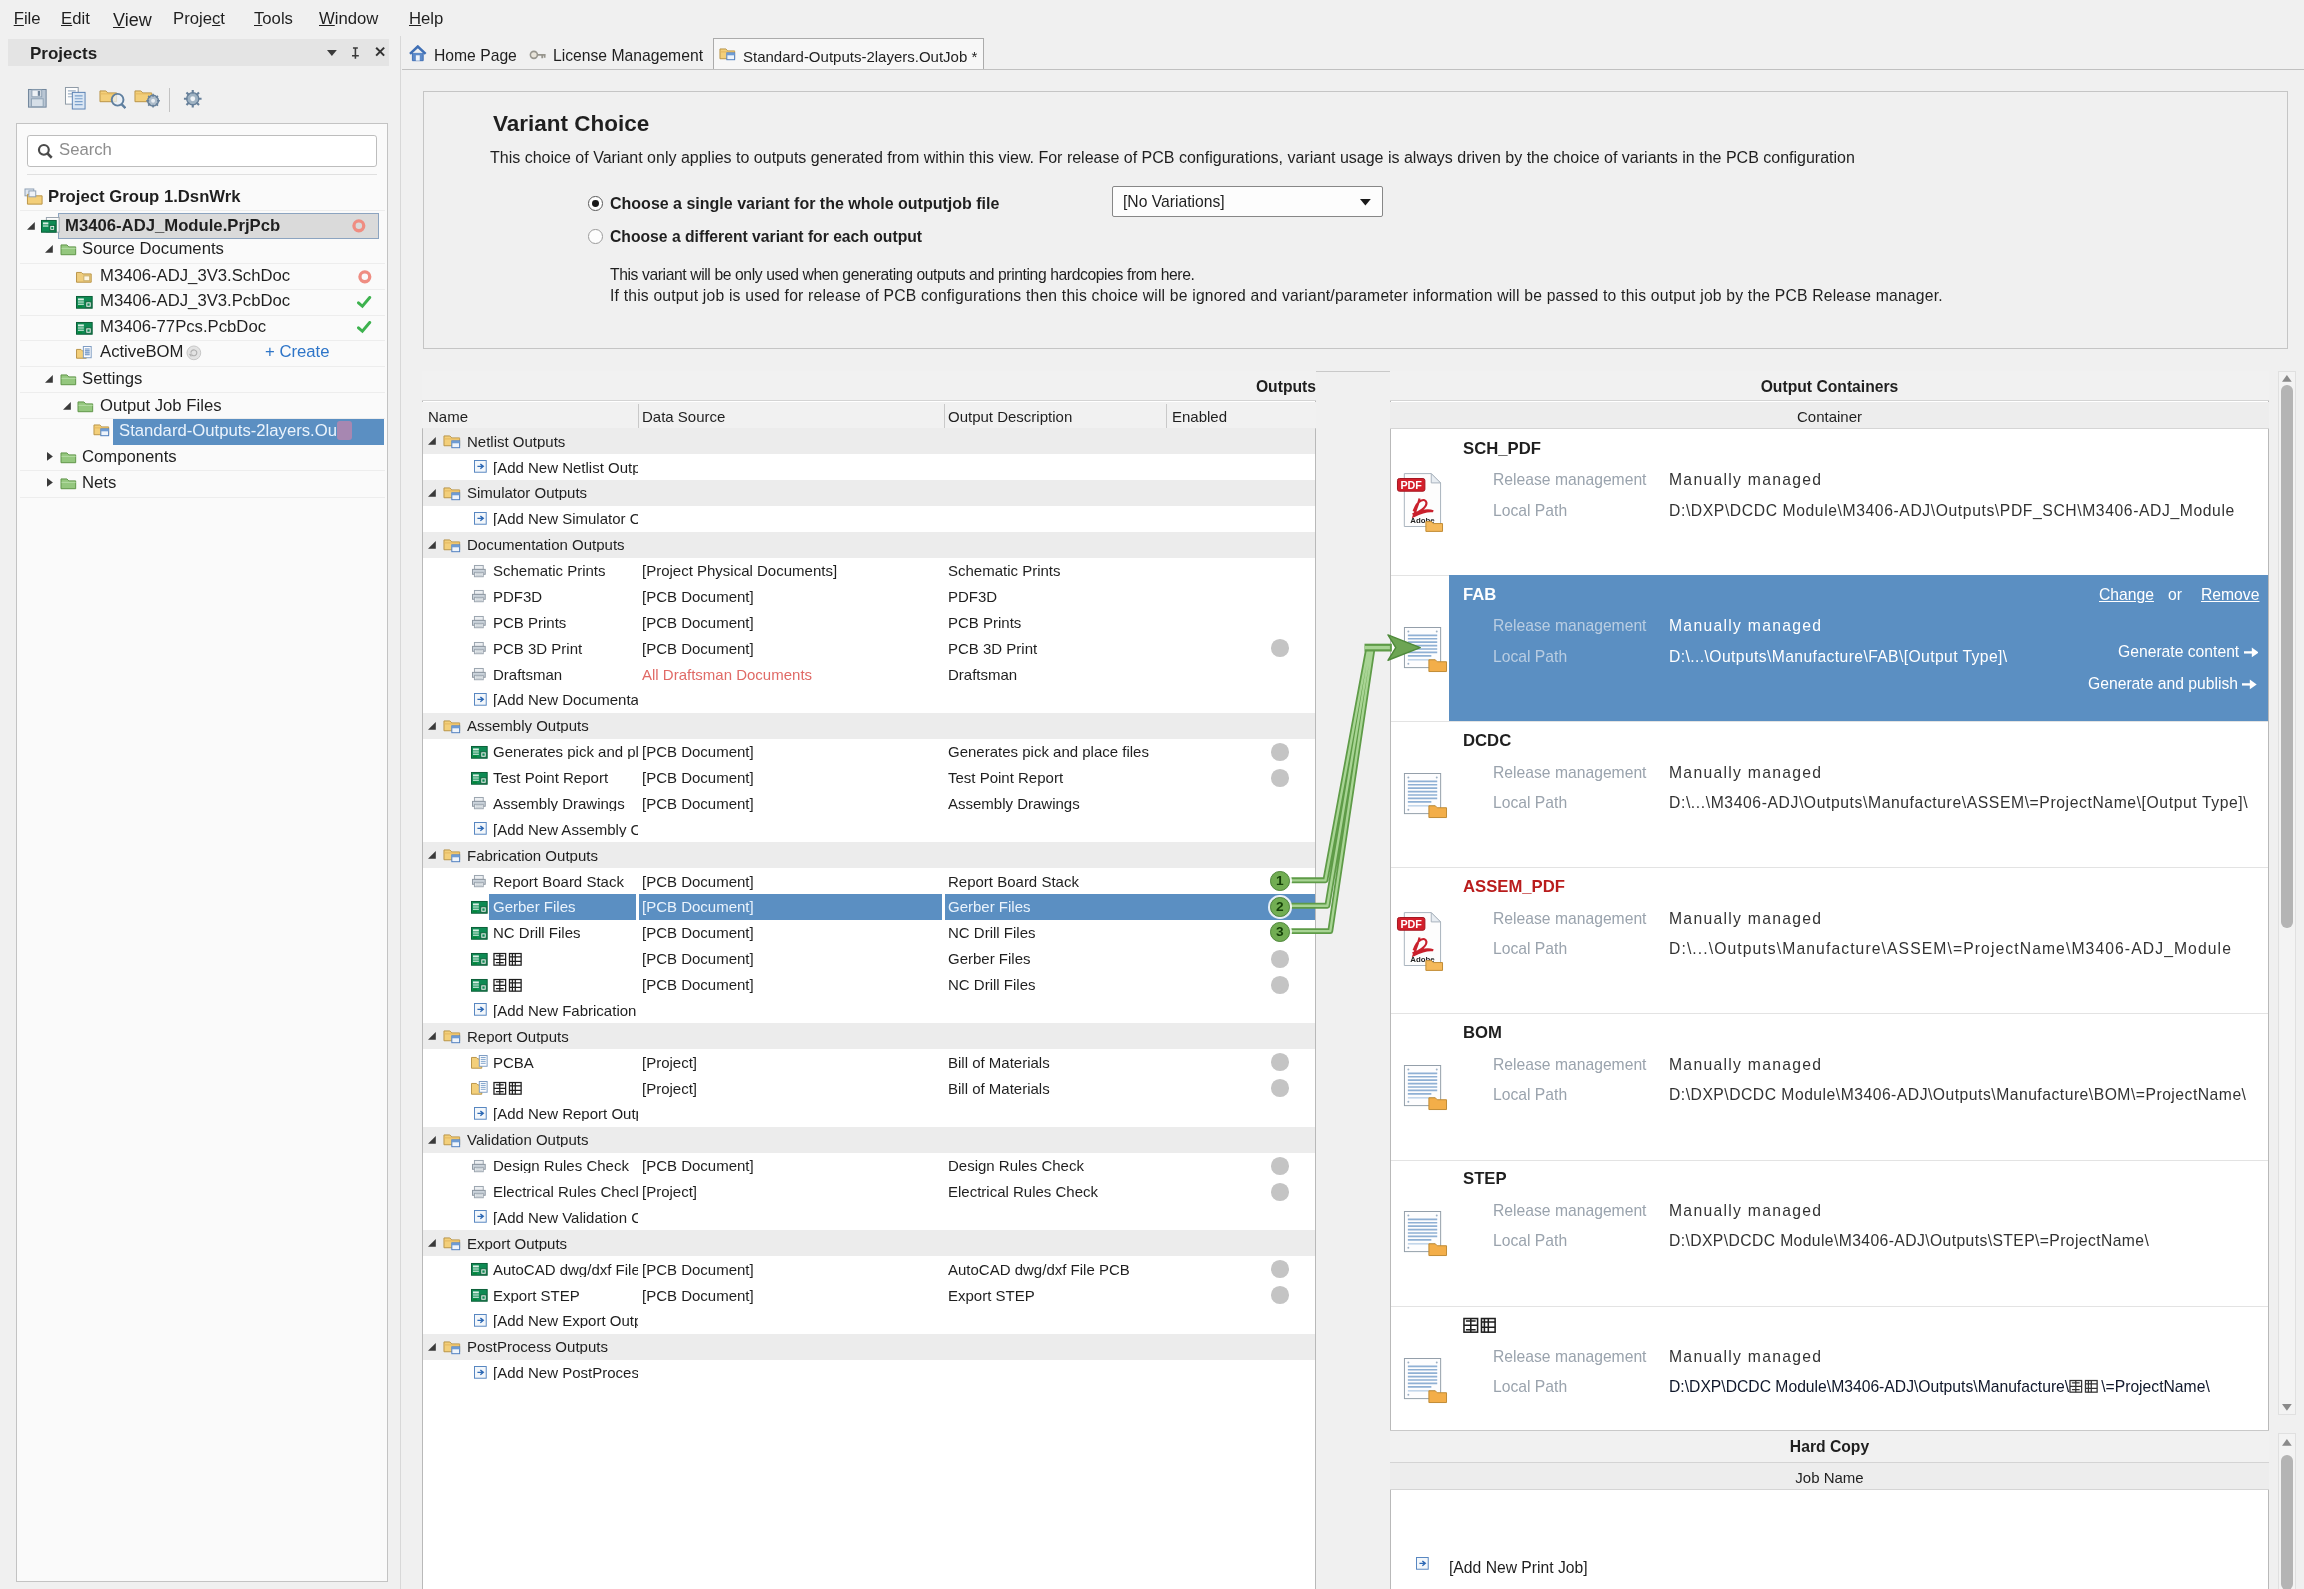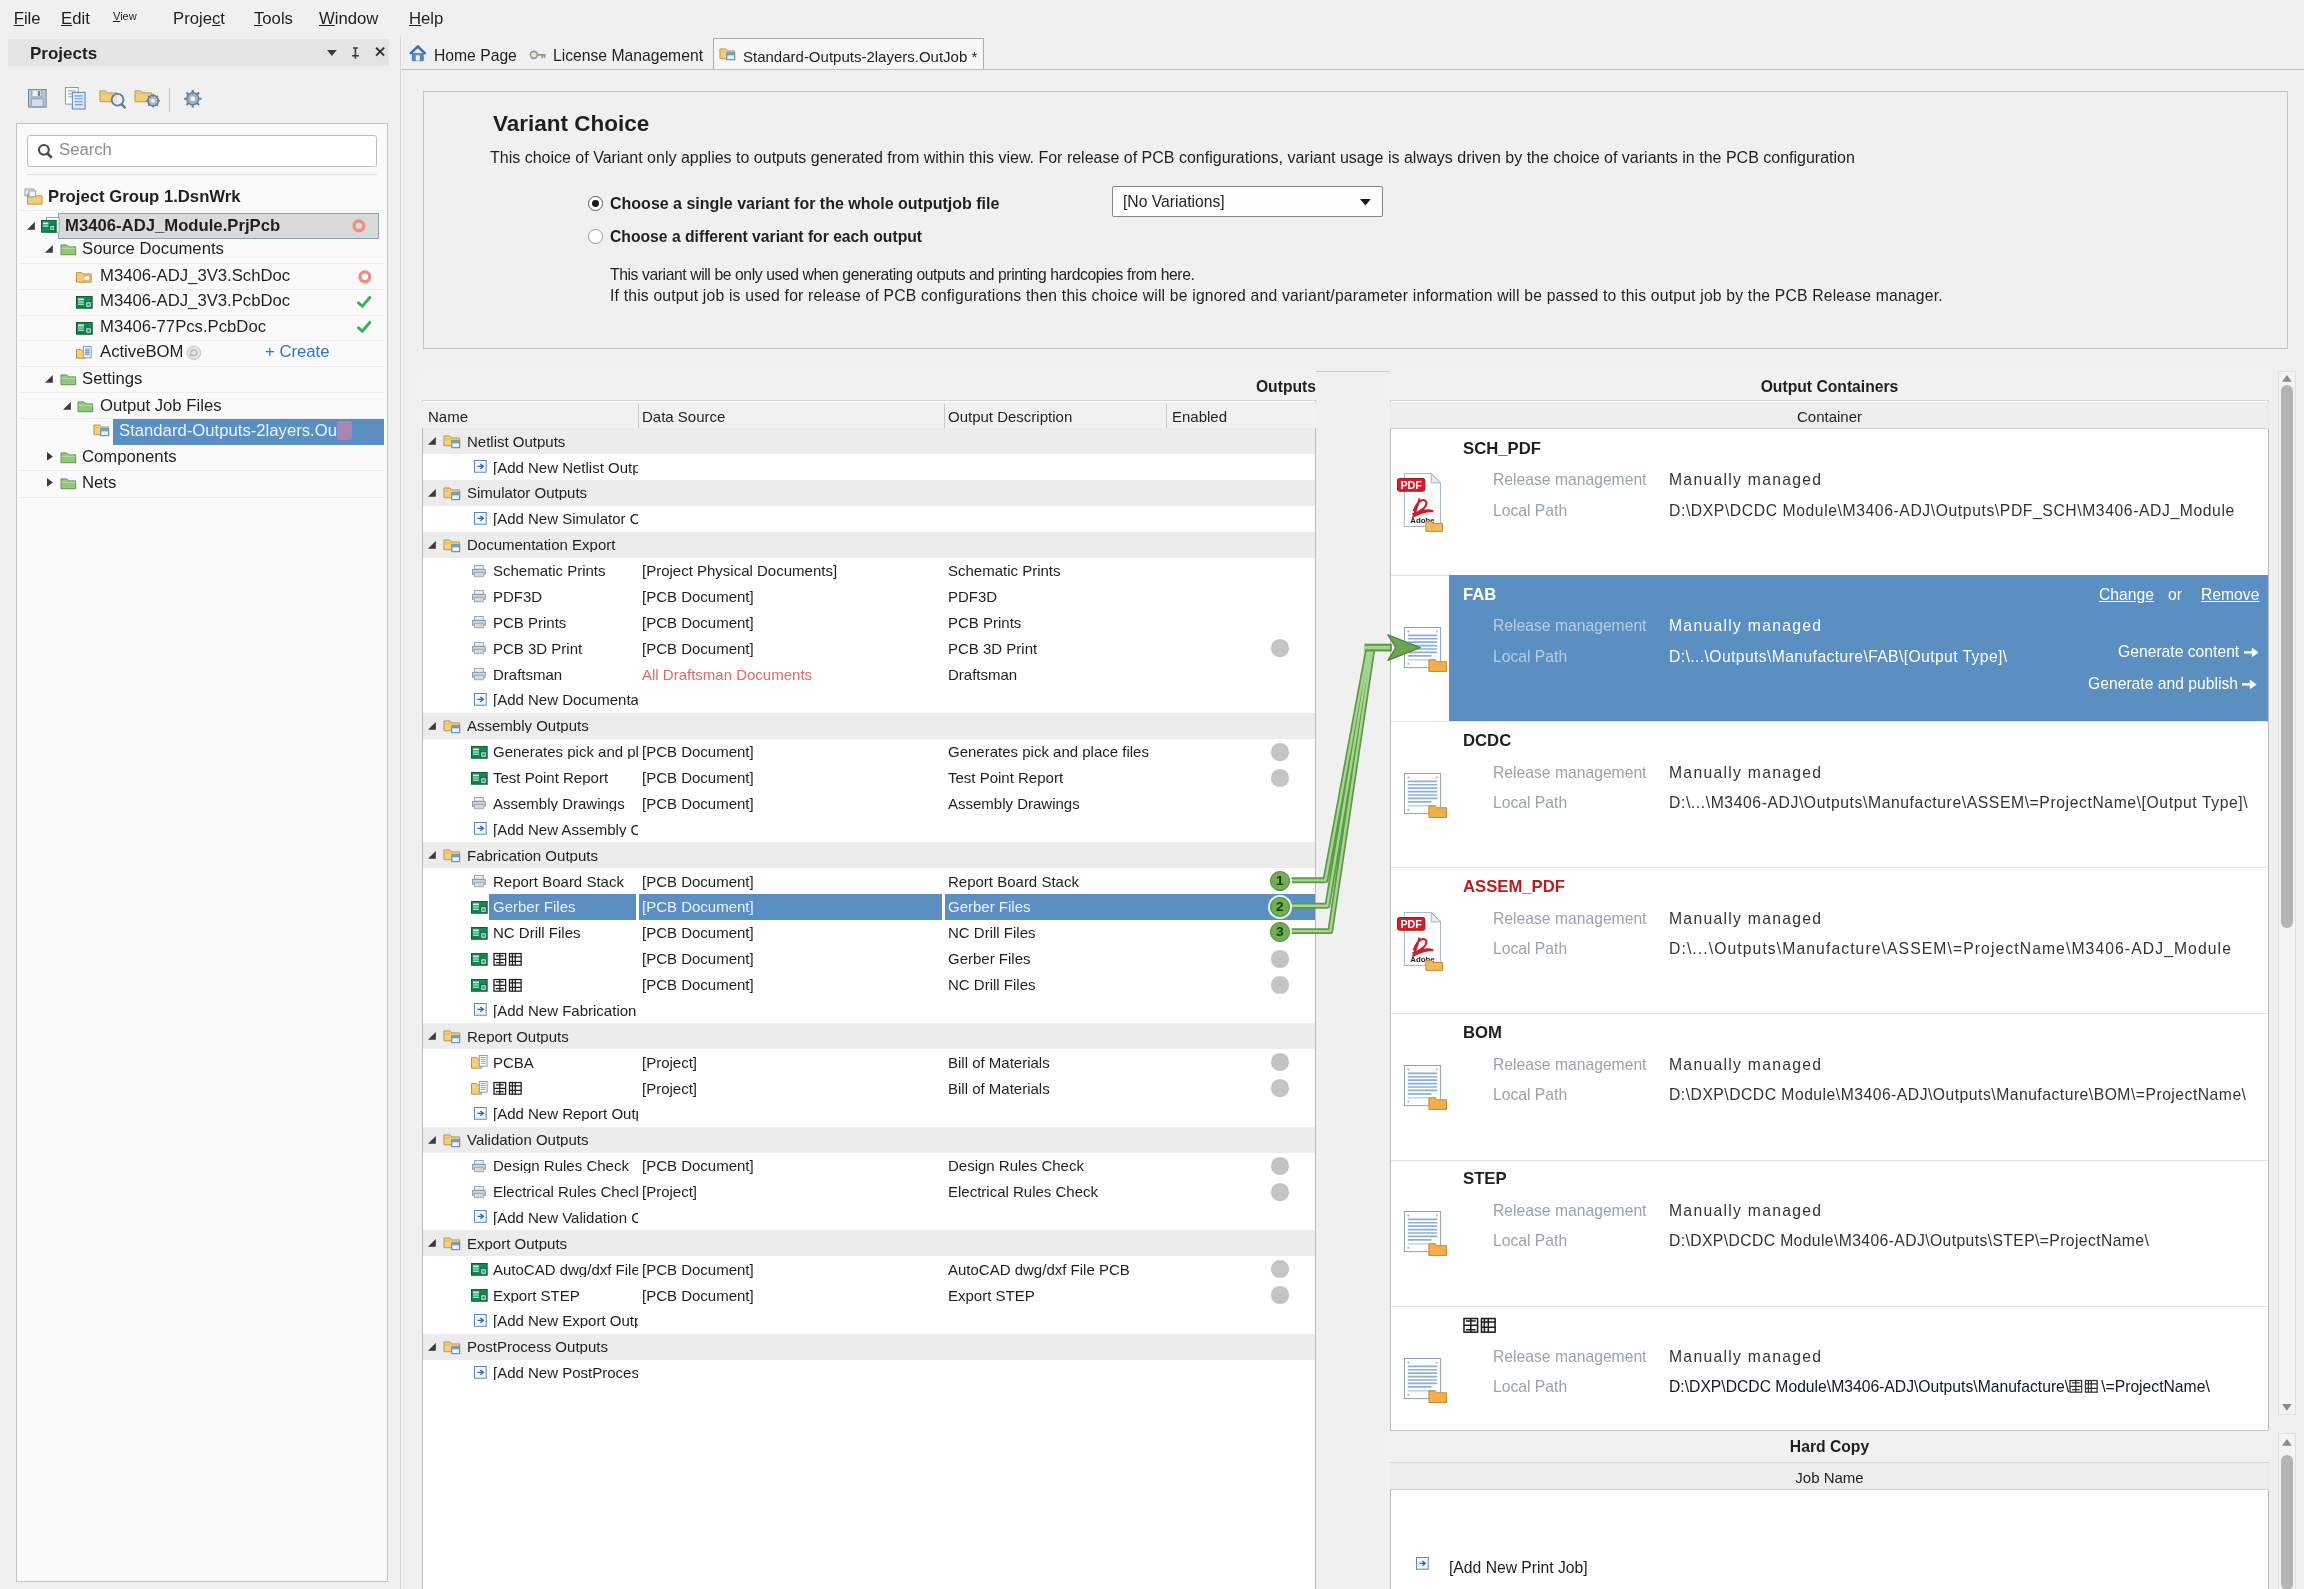--- a/index.html
+++ b/index.html
@@ -4,21 +4,21 @@
 html,body{width:2304px;height:1590px;overflow:hidden}
 body{font-family:"Liberation Sans",sans-serif;background:#f0f0f0;color:#1f1f1f;position:relative}
 .a{position:absolute}
 .tx{position:absolute;white-space:nowrap;font-size:15px;line-height:1}.t17{font-size:16.7px}.t16{font-size:15.7px}
 .b{font-weight:bold}
 .vl{position:absolute;width:1px;background:#c9c9c9}
 .hl{position:absolute;height:1px;background:#e9e9e9}
 </style></head><body>
 <div class="tx" style="left:13.7px;top:10.8px;font-size:16.7px"><u>F</u>ile</div>
 <div class="tx" style="left:61px;top:10.8px;font-size:16.7px"><u>E</u>dit</div>
-<div class="tx" style="left:113px;top:10.8px;font-size:11px"><u>V</u>iew</div>
+<div class="tx" style="left:113px;top:10.8px;font-size:18px"><u>V</u>iew</div>
 <div class="tx" style="left:173px;top:10.8px;font-size:16.7px">Proje<u>c</u>t</div>
 <div class="tx" style="left:254px;top:10.8px;font-size:16.7px"><u>T</u>ools</div>
 <div class="tx" style="left:319px;top:10.8px;font-size:16.7px"><u>W</u>indow</div>
 <div class="tx" style="left:409px;top:10.8px;font-size:16.7px"><u>H</u>elp</div>
 <div class="a" style="left:0;top:36px;width:401px;height:1554px;background:#f0f0f0;border-right:1px solid #d8d8d8"></div>
 <div class="a" style="left:7.8px;top:39px;width:381px;height:27.4px;background:#e4e4e4"></div>
 <div class="tx b" style="left:30px;top:45px;font-size:17px">Projects</div>
 <svg style="position:absolute;left:327px;top:50px" width="9.8" height="6.9" viewBox="0 0 10 7">
     <polygon points="0,0 10,0 5,6" fill="#3a3a3a"></polygon>
   </svg>
@@ -272,21 +272,21 @@
 <div class="a" style="left:423px;top:532px;width:892px;height:26px;background:#ececec"></div>
 <svg style="position:absolute;left:428px;top:541px" width="8.8" height="8.8" viewBox="0 0 9 9">
     <polygon points="8,0 8,8 0,8" fill="#3a3a3a"></polygon>
   </svg>
 <svg style="position:absolute;left:443px;top:537px" width="18.6" height="15.7" viewBox="0 0 19 16">
     <path d="M1 13 L1 3 L7 3 L9 5 L17 5 L17 13 Z" fill="#f3cf7a" stroke="#b99548" stroke-width="1"></path>
     <path d="M1 6 L17 6" stroke="#e3b75e" stroke-width="1"></path>
     <rect x="9" y="8" width="8" height="7" fill="#eef4fb" stroke="#4f7fc0"></rect>
     <rect x="9" y="8" width="8" height="2.5" fill="#6d9bd4"></rect>
   </svg>
-<div class="tx" style="left:467px;top:537px;width:172px;overflow:hidden">Documentation Export</div>
+<div class="tx" style="left:467px;top:537px;width:172px;overflow:hidden">Documentation Outputs</div>
 <svg style="position:absolute;left:471px;top:564px" width="15.7" height="14.7" viewBox="0 0 16 15">
     <rect x="3.5" y="1.5" width="9" height="4" fill="#eceff2" stroke="#9aa4ae"></rect>
     <rect x="1.5" y="5.5" width="13" height="5" fill="#ccd4dc" stroke="#8d97a1"></rect>
     <rect x="3.5" y="8.5" width="9" height="4.5" fill="#f4f6f8" stroke="#9aa4ae"></rect>
     <path d="M4.5 10 h7 M4.5 11.5 h7" stroke="#aeb8c2" stroke-width="0.8"></path>
   </svg>
 <div class="tx" style="left:493px;top:563px;color:#1f1f1f;width:145px;overflow:hidden">Schematic Prints</div>
 <div class="tx" style="left:642px;top:563px;color:#1f1f1f">[Project Physical Documents]</div>
 <div class="tx" style="left:948px;top:563px;color:#1f1f1f">Schematic Prints</div>
 <svg style="position:absolute;left:471px;top:589px" width="15.7" height="14.7" viewBox="0 0 16 15">

